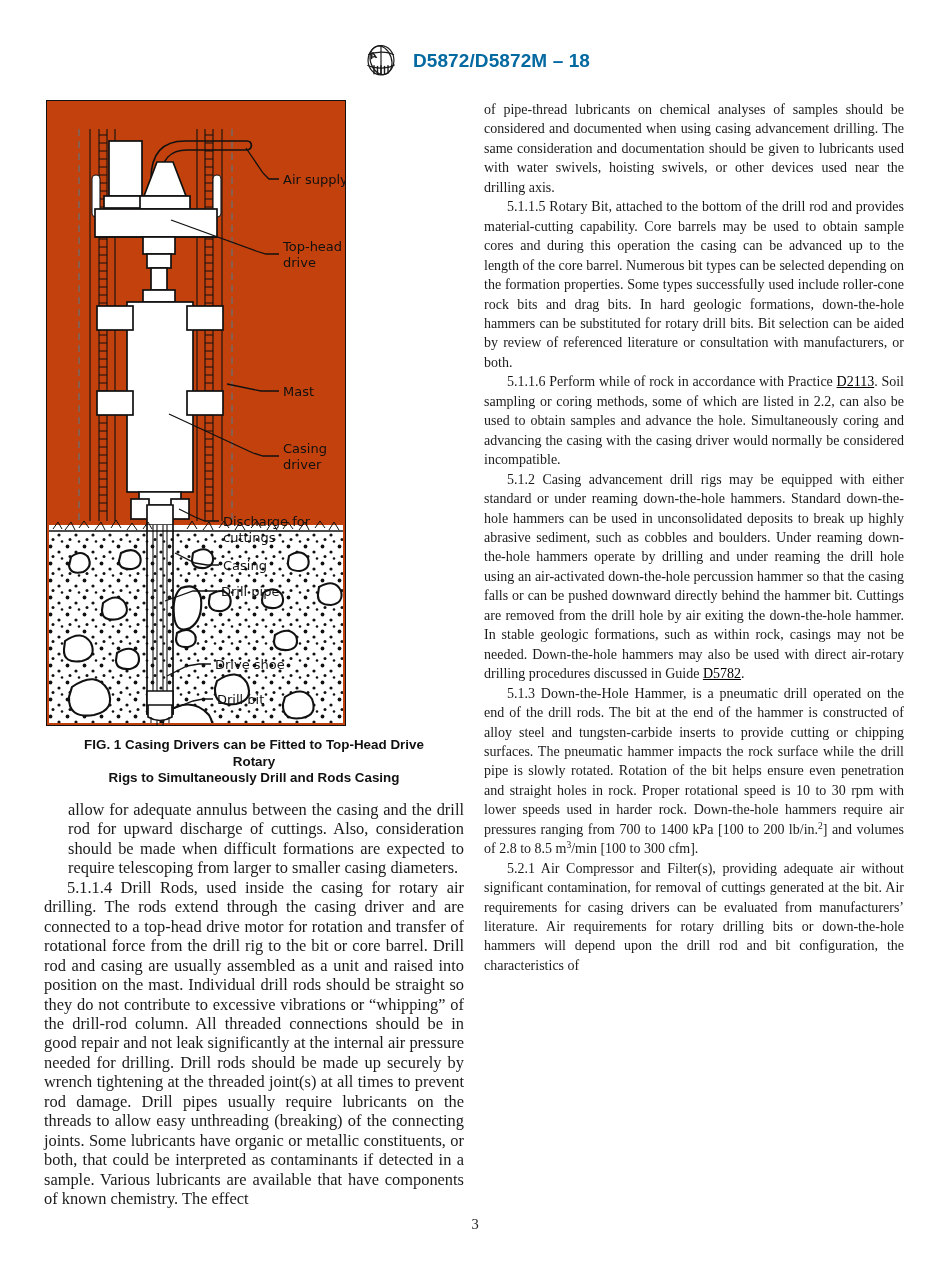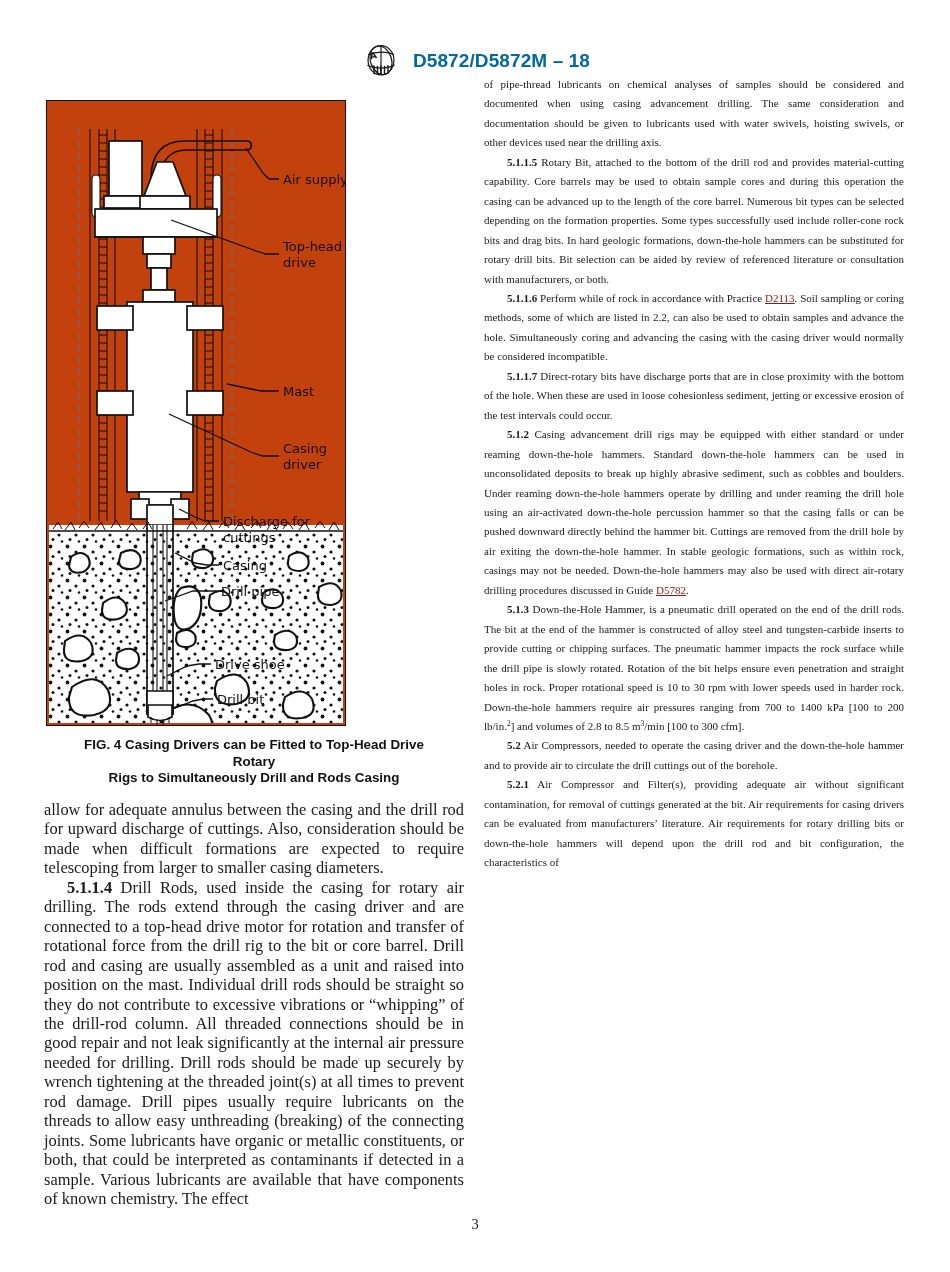--- a/index.html
+++ b/index.html
@@ -43,39 +43,39 @@
     font-weight: bold;
     font-size: 19px;
     letter-spacing: 0.1px;
     color: #0369a1;
     white-space: nowrap;
   }
 
   
   .col {
     position: absolute;
-    top: 75px;
+    top: 100px;
     width: 420px;
-    font-size: 11px;
+    font-size: 14px;
     line-height: 19.45px;
     text-align: justify;
     text-justify: inter-word;
     hyphens: manual;
   }
   .col-right { left: 484px; }
 
   .col p {
     margin: 0;
     text-indent: 23px;
   }
   .col p.noindent { text-indent: 0; }
 
-  .sec-num { white-space: nowrap; font-weight: bold; }
+  .sec-num { white-space: nowrap; }
   .term { }
-  .xref { color: #7f1d1d; }
+  .xref { color: #000000; }
   sup { font-size: 0.68em; line-height: 0; vertical-align: 0.52em; }
 
   
   .figure-block {
     position: absolute;
     left: 44px;
     top: 92px;
     width: 420px;
   }
   .figure-frame {
@@ -103,21 +103,21 @@
   .col-left-lower {
     position: absolute;
     left: 44px;
     top: 800px;
     width: 420px;
     font-size: 16.4px;
     line-height: 19.45px;
     text-align: justify;
   }
   .col-left-lower p { margin: 0; text-indent: 23px; }
-  .col-left-lower p.noindent { text-indent: 0; }
+  .col-left-lower p.noindent { text-indent: 0; margin-left: 24px; }
 
   
   .page-number {
     position: absolute;
     left: 0;
     top: 1216px;
     width: 950px;
     text-align: center;
     font-size: 14.5px;
     color: #222;
@@ -430,43 +430,41 @@
           <path class="leader" d="M120 575 L140 565 L152 563 L164 563"></path>
           <text class="fig-label" x="168" y="568">Drive shoe</text>
 
           <path class="leader" d="M126 608 L146 600 L156 598 L166 598"></path>
           <text class="fig-label" x="170" y="603">Drill bit</text>
         </g>
       </svg>
     </div>
 
     <div class="figure-caption">
-      <span>FIG. 4  Casing Drivers can be Fitted to Top-Head Drive Rotary</span><br>
+      <span>FIG. 1  Casing Drivers can be Fitted to Top-Head Drive Rotary</span><br>
       <span>Rigs to Simultaneously Drill and Rods Casing</span>
     </div>
   </div>
 
   <div class="col-left-lower">
     <p class="noindent">allow for adequate annulus between the casing and the drill rod for upward discharge of cuttings. Also, consideration should be made when difficult formations are expected to require telescoping from larger to smaller casing diameters.</p>
     <p><span class="sec-num">5.1.1.4</span> <span class="term">Drill Rods,</span><span> used inside the casing for rotary air drilling. The rods extend through the casing driver and are connected to a top-head drive motor for rotation and transfer of rotational force from the drill rig to the bit or core barrel. Drill rod and casing are usually assembled as a unit and raised into position on the mast. Individual drill rods should be straight so they do not contribute to excessive vibrations or “whipping” of the drill-rod column. All threaded connections should be in good repair and not leak significantly at the internal air pressure needed for drilling. Drill rods should be made up securely by wrench tightening at the threaded joint(s) at all times to prevent rod damage. Drill pipes usually require lubricants on the threads to allow easy unthreading (breaking) of the connecting joints. Some lubricants have organic or metallic constituents, or both, that could be interpreted as contaminants if detected in a sample. Various lubricants are available that have components of known chemistry. The effect</span></p>
   </div>
 
   <div class="col col-right">
     <p class="noindent">of pipe-thread lubricants on chemical analyses of samples should be considered and documented when using casing advancement drilling. The same consideration and documentation should be given to lubricants used with water swivels, hoisting swivels, or other devices used near the drilling axis.</p>
 
     <p><span class="sec-num">5.1.1.5</span> <span class="term">Rotary Bit,</span><span> attached to the bottom of the drill rod and provides material-cutting capability. Core barrels may be used to obtain sample cores and during this operation the casing can be advanced up to the length of the core barrel. Numerous bit types can be selected depending on the formation properties. Some types successfully used include roller-cone rock bits and drag bits. In hard geologic formations, down-the-hole hammers can be substituted for rotary drill bits. Bit selection can be aided by review of referenced literature or consultation with manufacturers, or both.</span></p>
 
     <p><span class="sec-num">5.1.1.6</span><span> Perform while of rock in accordance with Practice </span><a class="xref" href="#">D2113</a><span>. Soil sampling or coring methods, some of which are listed in 2.2, can also be used to obtain samples and advance the hole. Simultaneously coring and advancing the casing with the casing driver would normally be considered incompatible.</span></p>
 
-    <p><span class="sec-num">5.1.1.7</span><span> Direct-rotary bits have discharge ports that are in close proximity with the bottom of the hole. When these are used in loose cohesionless sediment, jetting or excessive erosion of the test intervals could occur.</span></p>
 
     <p><span class="sec-num">5.1.2</span><span> Casing advancement drill rigs may be equipped with either standard or under reaming down-the-hole hammers. Standard down-the-hole hammers can be used in unconsolidated deposits to break up highly abrasive sediment, such as cobbles and boulders. Under reaming down-the-hole hammers operate by drilling and under reaming the drill hole using an air-activated down-the-hole percussion hammer so that the casing falls or can be pushed downward directly behind the hammer bit. Cuttings are removed from the drill hole by air exiting the down-the-hole hammer. In stable geologic formations, such as within rock, casings may not be needed. Down-the-hole hammers may also be used with direct air-rotary drilling procedures discussed in Guide </span><a class="xref" href="#">D5782</a><span>.</span></p>
 
     <p><span class="sec-num">5.1.3</span> <span class="term">Down-the-Hole Hammer,</span><span> is a pneumatic drill operated on the end of the drill rods. The bit at the end of the hammer is constructed of alloy steel and tungsten-carbide inserts to provide cutting or chipping surfaces. The pneumatic hammer impacts the rock surface while the drill pipe is slowly rotated. Rotation of the bit helps ensure even penetration and straight holes in rock. Proper rotational speed is 10 to 30 rpm with lower speeds used in harder rock. Down-the-hole hammers require air pressures ranging from 700 to 1400 kPa [100 to 200 lb/in.</span><sup>2</sup><span>] and volumes of 2.8 to 8.5 m</span><sup>3</sup><span>/min [100 to 300 cfm].</span></p>
 
-    <p><span class="sec-num">5.2</span> <span class="term">Air Compressors,</span><span> needed to operate the casing driver and the down-the-hole hammer and to provide air to circulate the drill cuttings out of the borehole.</span></p>
 
     <p><span class="sec-num">5.2.1</span> <span class="term">Air Compressor and Filter(s),</span><span> providing adequate air without significant contamination, for removal of cuttings generated at the bit. Air requirements for casing drivers can be evaluated from manufacturers’ literature. Air requirements for rotary drilling bits or down-the-hole hammers will depend upon the drill rod and bit configuration, the characteristics of</span></p>
   </div>
 
   <div class="page-number">3</div>
 
 </div>
 
 </body></html>

